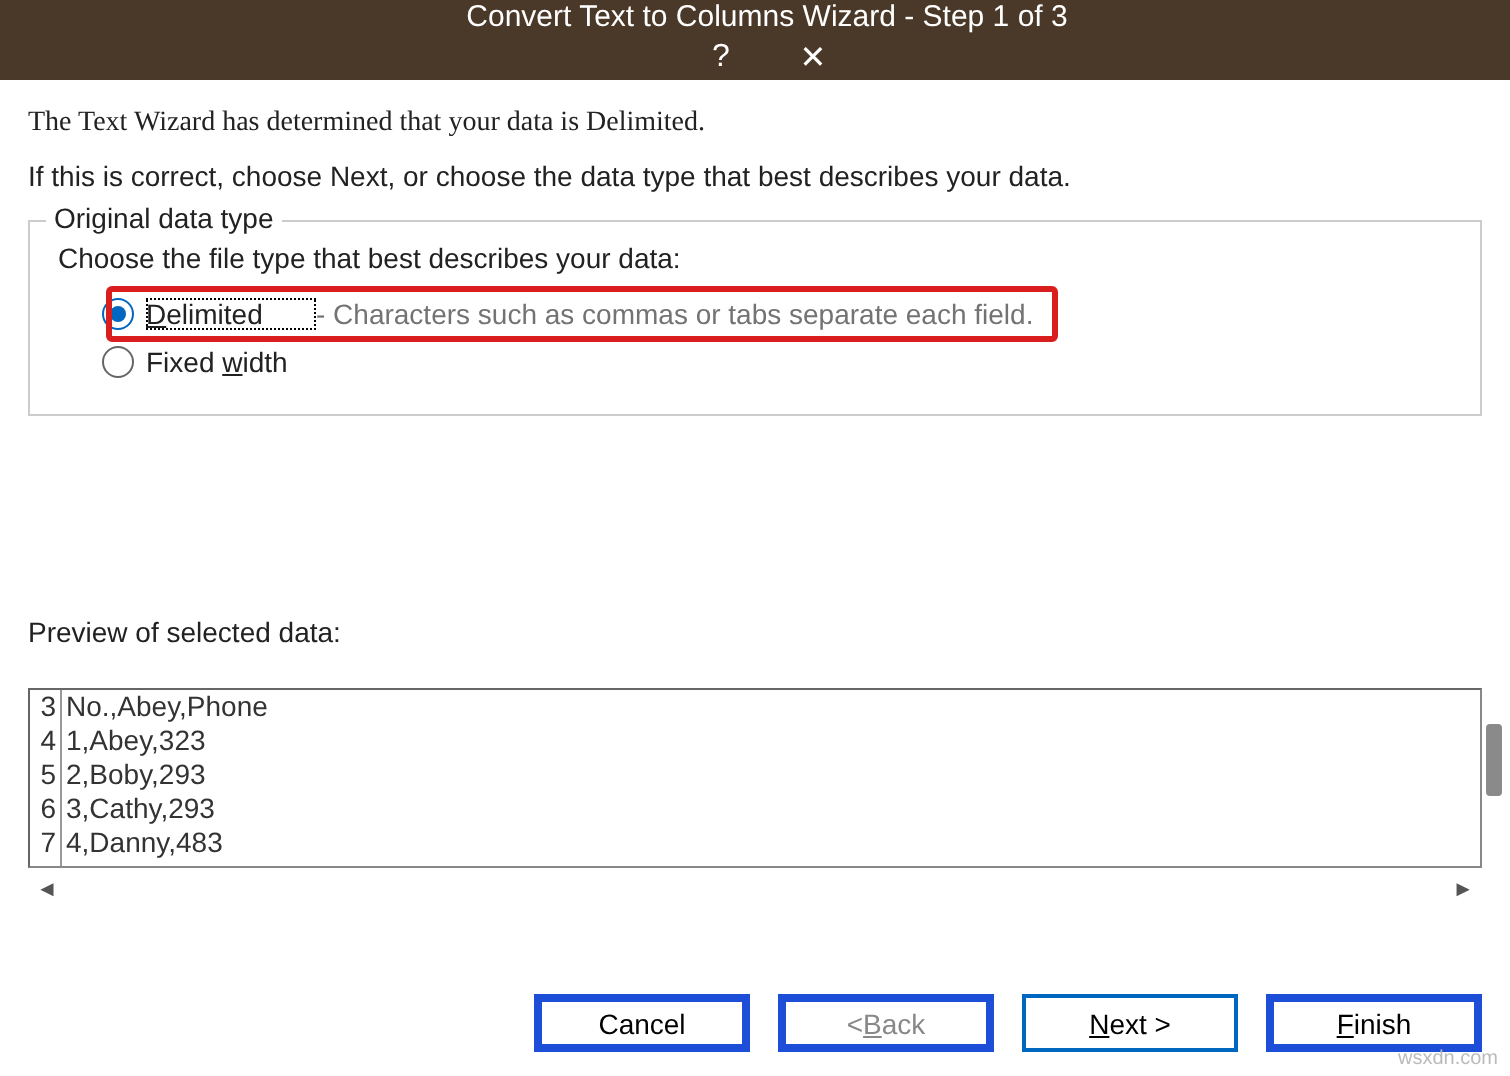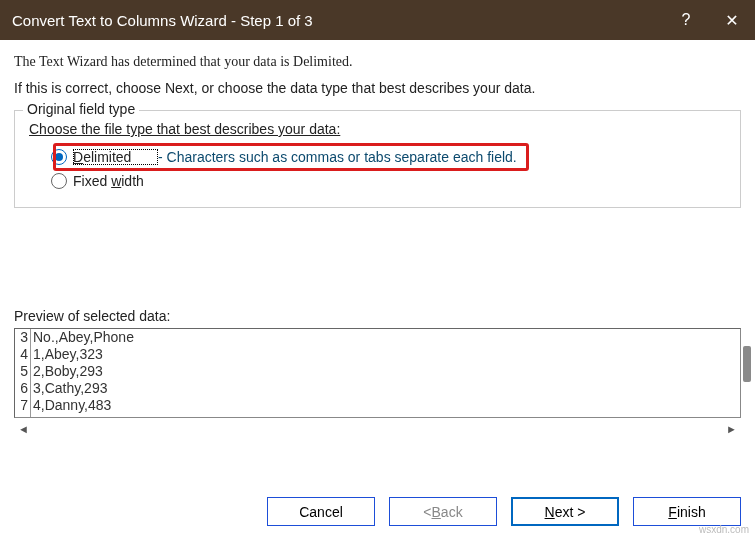--- a/index.html
+++ b/index.html
@@ -1,45 +1,45 @@
 <!DOCTYPE html>
 <html><head>
   <meta charset="utf-8">
   <style>
     * { box-sizing: border-box; font-family: "Segoe UI", Arial, sans-serif; }
     body { margin: 0; padding: 0; background: #fff; width: 755px; height: 538px; overflow: hidden; position: relative; }
-    .titlebar { background: #4a3828; color: #fff; height: 40px; display: flex; align-items: center; padding-left: 12px; font-size: 15px; }
+    .titlebar { background: #4a3828; color: #fff; height: 40px; display: flex; align-items: center; padding-left: 12px; font-size: 15px; flex-direction: column; }
     .titlebar-title { flex: 1; }
     .titlebar-btns { display: flex; height: 100%; }
     .titlebar-btn { width: 46px; display: flex; align-items: center; justify-content: center; font-size: 16px; cursor: default; }
     .content { padding: 14px 14px 0 14px; font-size: 14px; color: #222; }
     .intro1 { margin-bottom: 10px; font-family: Liberation Serif, serif; }
     .intro2 { margin-bottom: 14px; }
     .fieldset { border: 1px solid #ccc; position: relative; padding: 10px 14px 14px 14px; margin-bottom: 14px; }
     .legend { position: absolute; top: -10px; left: 8px; background: #fff; padding: 0 4px; font-size: 14px; }
-    .fieldset-label { margin-bottom: 8px; text-decoration: underline; }
+    .fieldset-label { margin-bottom: 8px; }
     .radio-row { display: flex; align-items: center; height: 24px; padding-left: 22px; }
     .radio { width: 16px; height: 16px; border-radius: 50%; border: 1px solid #666; margin-right: 6px; display: flex; align-items: center; justify-content: center; background: #fff; flex-shrink: 0; }
     .radio.checked { border-color: #0067c0; }
     .radio-dot { width: 8px; height: 8px; border-radius: 50%; background: #0067c0; }
     .radio-label { width: 85px; }
     .radio-label .accel { text-decoration: underline; }
     .radio-label.focused { outline: 1px dotted #000; outline-offset: -1px; }
-    .radio-desc { color: #0c4a6e; }
+    .radio-desc { color: #737373; }
     .highlight { position: absolute; border: 3px solid #da1d1d; border-radius: 3px; pointer-events: none; }
-    .preview-label { margin-top: 100px; margin-bottom: 4px; }
+    .preview-label { margin-top: 100px; margin-bottom: 20px; }
     .preview-box { border: 1px solid #888; border-top: 1px solid #666; border-left: 1px solid #666; height: 90px; background: #fff; margin-bottom: 2px; font-family: "Courier New", monospace; font-size: 14px; overflow: hidden; position: relative; }
     .preview-line { display: flex; height: 17px; line-height: 17px; }
     .preview-num { width: 12px; text-align: right; color: #333; border-right: 1px solid #999; padding-right: 2px; margin-left: 4px; }
     .preview-text { padding-left: 2px; color: #333; }
     .preview-scroll-v { position: absolute; right: -10px; top: 18px; width: 8px; height: 36px; background: #8a8a8a; border-radius: 2px; }
     .hscroll { height: 18px; display: flex; justify-content: space-between; align-items: center; padding: 0 4px; }
     .hscroll-arrow { font-size: 11px; color: #555; }
     .btnbar { position: absolute; bottom: 12px; right: 14px; display: flex; gap: 14px; }
-    .btn { width: 108px; height: 29px; border: 1px solid #1d4ed8; background: #fff; font-size: 14px; display: flex; align-items: center; justify-content: center; cursor: default; }
+    .btn { width: 108px; height: 29px; border: 4px solid #1d4ed8; background: #fff; font-size: 14px; display: flex; align-items: center; justify-content: center; cursor: default; }
     .btn.default { border: 2px solid #0067c0; }
     .btn.disabled { color: #888; }
     .btn .accel { text-decoration: underline; }
     .watermark { position: absolute; bottom: 3px; right: 6px; font-size: 10px; color: #bbb; font-family: Arial, sans-serif; }
     .preview-wrap { position: relative; }
   </style>
 </head>
 <body>
 
 <div class="titlebar">
@@ -48,21 +48,21 @@
     <div class="titlebar-btn">?</div>
     <div class="titlebar-btn">✕</div>
   </div>
 </div>
 
 <div class="content">
   <div class="intro1">The Text Wizard has determined that your data is Delimited.</div>
   <div class="intro2">If this is correct, choose Next, or choose the data type that best describes your data.</div>
 
   <div class="fieldset">
-    <div class="legend">Original field type</div>
+    <div class="legend">Original data type</div>
     <div class="fieldset-label">Choose the file type that best describes your data:</div>
 
     <div class="radio-row">
       <div class="radio checked">
           <div class="radio-dot"></div>
         </div>
       <span class="radio-label focused">
         <span class="accel">D</span><span>elimited</span>
       </span>
       <span class="radio-desc">- Characters such as commas or tabs separate each field.</span>

